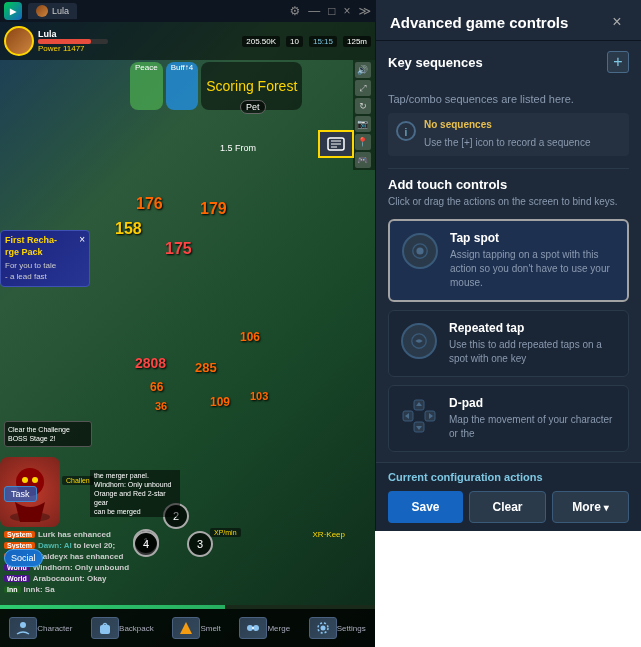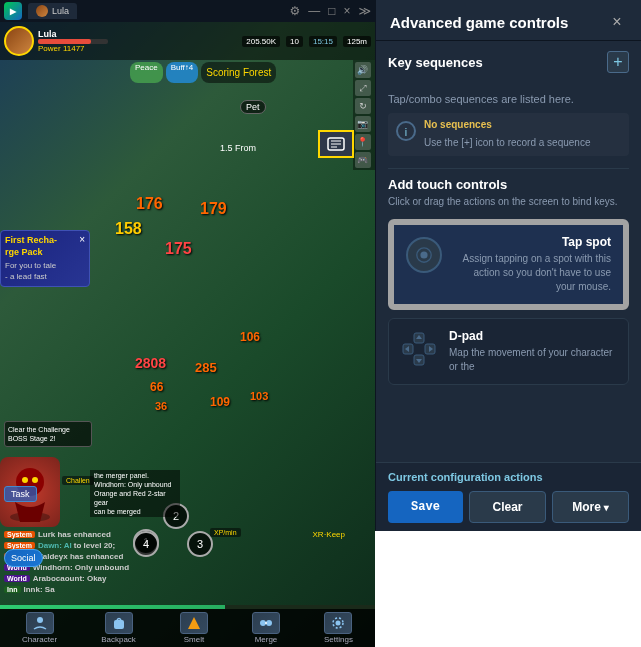--- a/index.html
+++ b/index.html
@@ -185,21 +185,20 @@
       position: absolute;
       bottom: 0; left: 0; right: 0;
       height: 38px;
       background: rgba(0,0,0,0.8);
       display: flex;
       align-items: center;
       justify-content: space-around;
     }
     .menu-item {
       display: flex;
-      flex-direction: column;
       align-items: center;
       cursor: pointer;
     }
     .menu-icon {
       width: 28px; height: 22px;
       background: linear-gradient(135deg, #2c3e50, #34495e);
       border: 1px solid #4a6280;
       border-radius: 3px;
       display: flex; align-items: center; justify-content: center;
     }
@@ -389,23 +388,22 @@
       border-radius: 6px;
       padding: 10px 12px;
       margin-bottom: 8px;
       display: flex;
       align-items: flex-start;
       gap: 12px;
       cursor: pointer;
       transition: background 0.15s;
     }
     .control-card.highlighted {
-      border: 6px solid #a3a3a3;
+      border: 2px solid #a3a3a3;
       background: #1e3050;
-      text-align: right;
     }
     .control-card.normal {
       border: 1px solid #2a3a4a;
       background: #1a2535;
     }
 
     .card-icon {
       width: 36px; height: 36px;
       border-radius: 50%;
       background: #2a3a4a;
@@ -451,21 +449,20 @@
       flex: 1;
       background: #1565c0;
       color: #fff;
       border: none;
       border-radius: 4px;
       padding: 8px;
       font-size: 12px;
       font-weight: 600;
       cursor: pointer;
       text-align: center;
-      font-family: Liberation Mono, monospace;
     }
     .btn-clear {
       flex: 1;
       background: #2a3a4a;
       color: #fff;
       border: 1px solid #3a5a7a;
       border-radius: 4px;
       padding: 8px;
       font-size: 12px;
       font-weight: 600;
@@ -570,21 +567,21 @@
       <span class="stat-badge">205.50K</span>
       <span class="stat-badge">10</span>
       <span class="time-badge">15:15</span>
       <span class="stat-badge">125m</span>
     </div>
   </div>
 
   <div style="position:absolute;top:62px;left:130px;display:flex;gap:3px;">
     <span style="background:rgba(76,175,80,0.7);color:#fff;font-size:8px;padding:1px 5px;border-radius:8px;">Peace</span>
     <span style="background:rgba(33,150,243,0.7);color:#fff;font-size:8px;padding:1px 5px;border-radius:8px;">Buff↑4</span>
-    <span style="background:rgba(0,0,0,0.5);color:#ffd700;font-size:10px;padding:5px 5px;border-radius:8px;">Scoring Forest</span>
+    <span style="background:rgba(0,0,0,0.5);color:#ffd700;font-size:14px;padding:16px 5px;border-radius:8px;">Scoring Forest</span>
   </div>
 
   <div class="side-icons" style="top:60px;right:0;width:22px;">
     <div class="side-icon">🔊</div>
     <div class="side-icon">⤢</div>
     <div class="side-icon">↻</div>
     <div class="side-icon">📷</div>
     <div class="side-icon">📍</div>
     <div class="side-icon">🎮</div>
   </div>
@@ -773,20 +770,32 @@
           <circle cx="10" cy="10" r="8" fill="#2a3a4a" stroke="#3a5a7a" stroke-width="1.5"></circle>
           <circle cx="10" cy="10" r="4" fill="#4a6a8a"></circle>
         </svg>
       </div>
       <div class="card-info">
         <div class="card-title">Tap spot</div>
         <div class="card-desc">Assign tapping on a spot with this action so you don't have to use your mouse.</div>
       </div>
     </div>
 
+    <div class="control-card normal">
+      <div class="card-icon">
+        <svg width="20" height="20" viewBox="0 0 20 20">
+          <circle cx="10" cy="10" r="8" fill="#2a3a4a" stroke="#3a5a7a" stroke-width="1.5"></circle>
+          <path d="M6 10 Q10 6 14 10 Q10 14 6 10" fill="#4a6a8a"></path>
+        </svg>
+      </div>
+      <div class="card-info">
+        <div class="card-title">Repeated tap</div>
+        <div class="card-desc">Use this to add repeated taps on a spot with one key</div>
+      </div>
+    </div>
 
     <div class="control-card normal">
       <div style="width:36px;height:36px;flex-shrink:0;margin-top:2px;">
         <svg width="36" height="36" viewBox="0 0 36 36">
           <rect x="13" y="2" width="10" height="10" rx="2" fill="#2a3a4a" stroke="#3a5a7a" stroke-width="1"></rect>
           <rect x="13" y="24" width="10" height="10" rx="2" fill="#2a3a4a" stroke="#3a5a7a" stroke-width="1"></rect>
           <rect x="2" y="13" width="10" height="10" rx="2" fill="#2a3a4a" stroke="#3a5a7a" stroke-width="1"></rect>
           <rect x="24" y="13" width="10" height="10" rx="2" fill="#2a3a4a" stroke="#3a5a7a" stroke-width="1"></rect>
           <rect x="13" y="13" width="10" height="10" fill="#1a2535"></rect>
           <polygon points="18,4 21,8 15,8" fill="#4a6a8a"></polygon>

